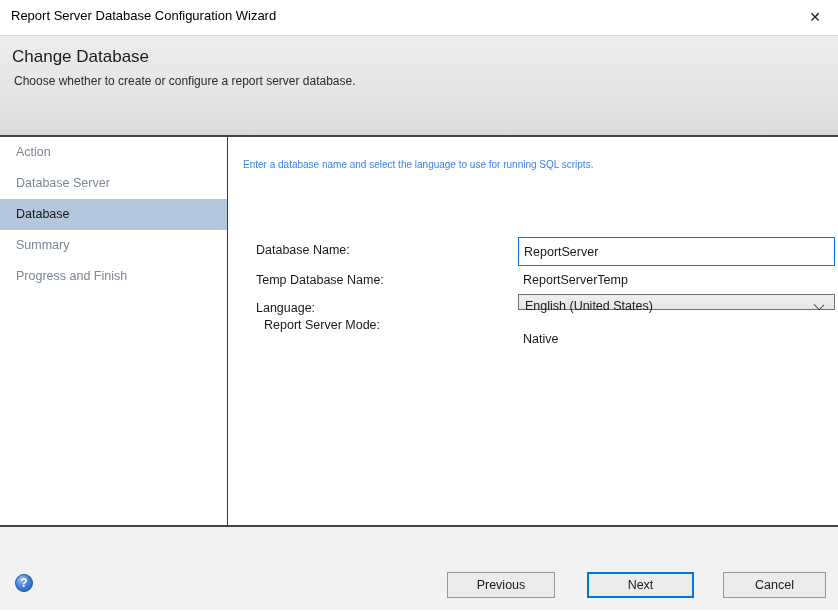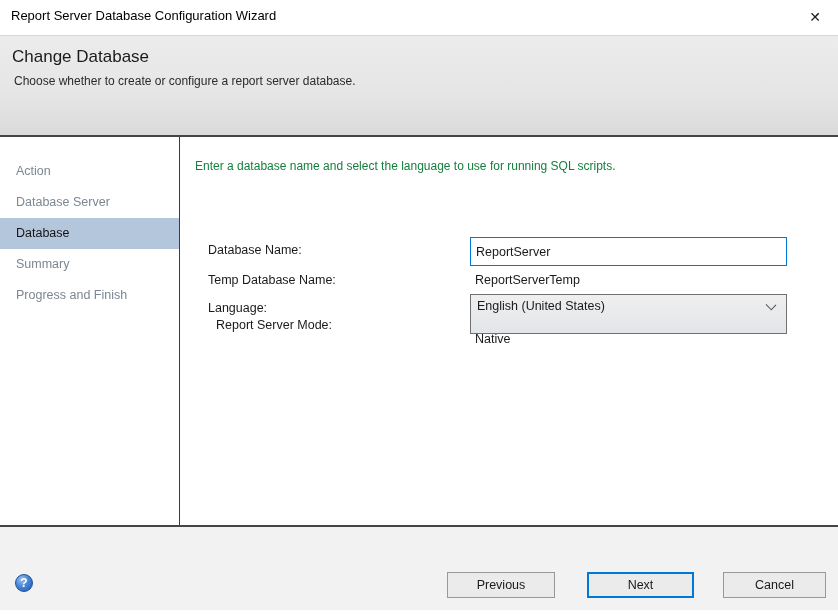--- a/index.html
+++ b/index.html
@@ -38,35 +38,35 @@
   .header .h-sub {
     padding:7px 0 0 14px; font-size:12px; color:#2b2b2b;
   }
 
   
   .body {
     display:flex; height:390px; border-bottom:2px solid #454545;
     background:#ffffff;
   }
   .sidebar {
-    width:180px; padding-top:19px; background:#ffffff;
+    width:228px; padding-top:0; background:#ffffff;
     border-right:1px solid #3c3c3c; flex:none;
   }
   .side-item {
     height:31px; line-height:31px; padding-left:16px;
     font-size:12.5px; color:#7b8794; white-space:nowrap;
   }
   .side-item.selected {
     background:#b3c6dc; color:#141414;
   }
 
   .content { position:relative; flex:1; }
   .instruction {
     position:absolute; left:15px; top:22px;
-    font-size:12px; color:#15803d; white-space:nowrap;
+    font-size:10px; color:#3b82f6; white-space:nowrap;
   }
   .f-label {
     position:absolute; left:28px; font-size:12.5px; color:#1a1a1a;
     white-space:nowrap;
   }
   .f-static {
     position:absolute; left:295px; font-size:12.5px; color:#1a1a1a;
     white-space:nowrap;
   }
   .lbl-dbname   { top:106px; }
@@ -77,21 +77,21 @@
   .val-mode     { top:195px; }
 
   .db-input {
     position:absolute; left:290px; top:100px; width:317px; height:29px;
     border:1px solid #0078d7; background:#ffffff;
     font-family:"Liberation Sans", sans-serif; font-size:12.5px;
     color:#1a1a1a; padding:0 5px; outline:none;
   }
 
   .combo {
-    position:absolute; left:290px; top:157px; width:317px; height:40px;
+    position:absolute; left:290px; top:157px; width:317px; height:16px;
     border:1px solid #707070;
     background:linear-gradient(180deg,#efefef 0%,#e2e5e9 100%);
     font-size:12.5px; color:#1a1a1a; line-height:22px; padding-left:6px;
     cursor:default;
   }
   .combo .chevron {
     position:absolute; right:11px; top:6px; width:8px; height:8px;
     border-right:1px solid #4a4a4a; border-bottom:1px solid #4a4a4a;
     transform:rotate(45deg) scale(1,0.9);
   }

